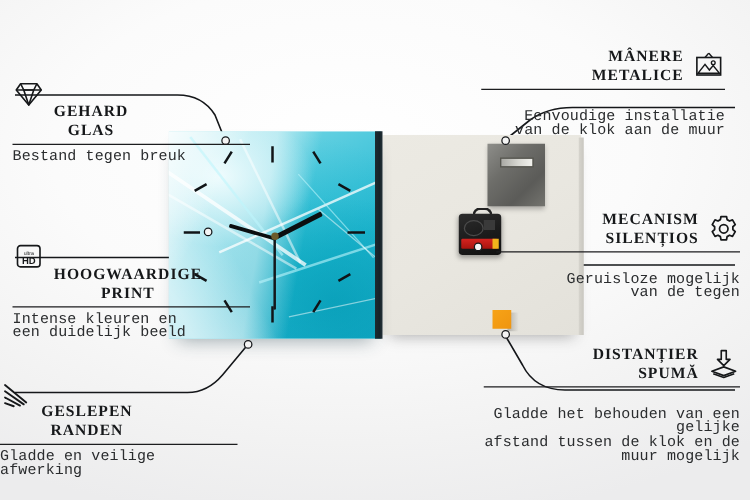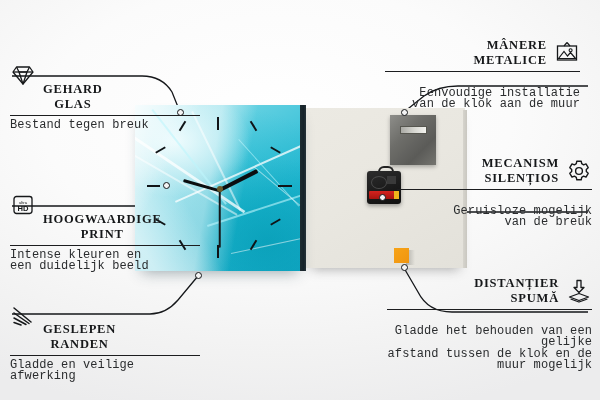--- a/index.html
+++ b/index.html
@@ -43,23 +43,23 @@
     letter-spacing:0.1px;
   }
   .f-left .f-sub{text-align:left;}
   .f-right .f-sub{text-align:right;margin-top:16px;}
   .ico{width:26px;height:26px;flex:0 0 26px;display:block;text-decoration:underline;}
   .ico svg{display:block;width:26px;height:26px;}
 
   
   #feat-gehard-glas   {left:10px; top:38px;  width:190px;}
   #feat-hoogwaardige-print{left:10px; top:168px; width:190px;}
-  #feat-geslepen-randen{left:10px; top:278px; width:190px;}
+  #feat-geslepen-randen{left:0; top:278px; width:190px;}
   #feat-manere-metalice{right:20px; top:38px;  width:195px;}
-  #feat-mecanism-silentios{right:8px; top:156px; width:195px;}
+  #feat-mecanism-silentios{right:8px; top:168px; width:195px;}
   #feat-distantier-spuma{right:8px; top:276px; width:205px;}
 
   
   #product{position:absolute;left:0;top:0;width:600px;height:400px;}
 
   
   #back-panel{
     position:absolute;left:306px;top:108px;width:159px;height:160px;
     background:linear-gradient(150deg,#eceae3 0%,#e9e7e0 48%,#e3e1da 100%);
     box-shadow:0 7px 11px -6px rgba(40,40,40,.38);
@@ -333,21 +333,21 @@
             <g fill="none" stroke="#16181a" stroke-width="1.4" stroke-linejoin="round">
           <path d="M10.8 3.2 h4.4 l.5 2.5 1.9 1.1 2.4-.9 2.2 3.8-1.9 1.7v2.2l1.9 1.7-2.2 3.8-2.4-.9-1.9 1.1-.5 2.5h-4.4l-.5-2.5-1.9-1.1-2.4.9-2.2-3.8 1.9-1.7v-2.2L3.8 9.7 6 5.9l2.4.9 1.9-1.1z"></path>
           <circle cx="13" cy="13" r="3.4"></circle>
         </g>
           </svg>
       </span>
     </div>
     <div class="f-rule"></div>
     <div class="f-sub">
       <div>Geruisloze mogelijk</div>
-      <div>van de breuk</div>
+      <div>van de tegen</div>
     </div>
   </div>
 
   <div class="feature f-right" id="feat-distantier-spuma">
     <div class="f-head">
       <div class="f-title" style="flex:1">
         <div>DISTANȚIER</div>
         <div>SPUMĂ</div>
       </div>
       <span class="ico">

